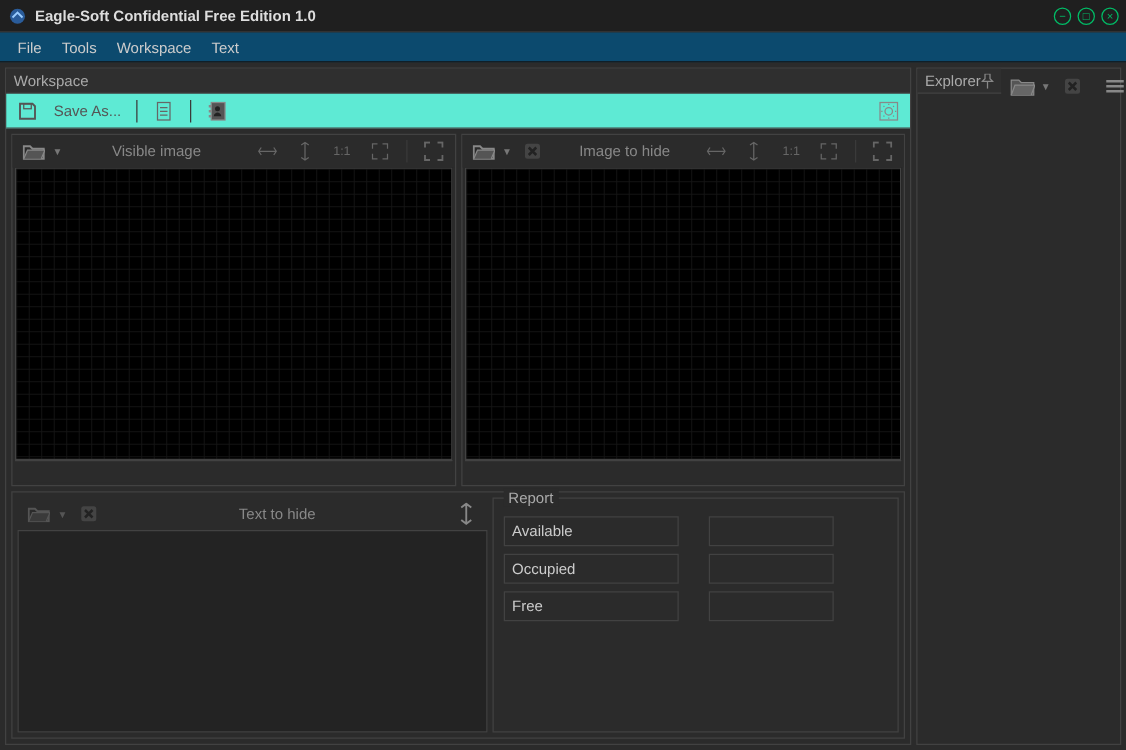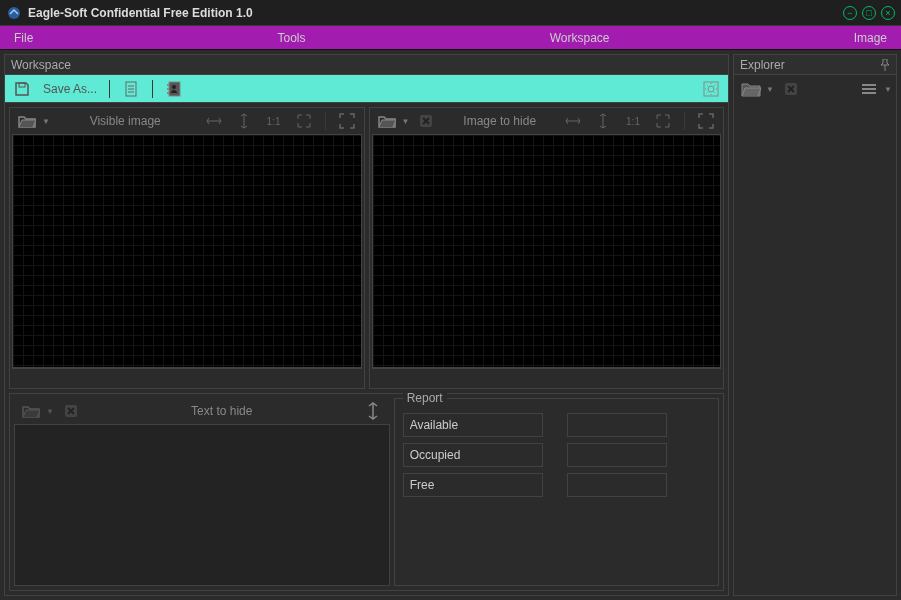--- a/index.html
+++ b/index.html
@@ -19,47 +19,45 @@
   height: 26px;
   display: flex;
   align-items: center;
   padding: 12px 6px;
   border-bottom: 1px solid #3a3a3a;
 }
 .titlebar .app-icon { width: 16px; height: 16px; margin-right: 6px; }
 .titlebar .title { color: #ddd; font-weight: bold; flex: 1; }
 .titlebar .winbtn { width: 14px; height: 14px; border-radius: 50%; margin-left: 5px; border: 1px solid #0b6; display:flex; align-items:center; justify-content:center; font-size:9px; color:#0b6;}
 .menubar {
-  background: #a21caf;
+  background: #0c4a6e;
   height: 24px;
   display: flex;
   align-items: center;
   padding: 0 6px;
   border-bottom: 1px solid #121212;
-  justify-content: space-between;
 }
 .menubar .menuitem { color: #ccc; padding: 3px 8px; cursor: pointer; }
 .content {
   flex: 1;
   display: flex;
   padding: 4px;
   gap: 4px;
   background: #2b2b2b;
 }
 .workspace {
   flex: 1;
   border: 1px solid #424242;
   display: flex;
   flex-direction: column;
 }
 .explorer {
   width: 164px;
   border: 1px solid #424242;
   display: flex;
-  flex-direction: column;
 }
 .panel-title {
   height: 20px;
   background: #2f2f2f;
   color: #aaa;
   padding: 2px 6px;
   display: flex;
   align-items: center;
   border-bottom: 1px solid #424242;
 }
@@ -173,21 +171,21 @@
   <span class="title">Eagle-Soft Confidential Free Edition 1.0</span>
   <span class="winbtn">−</span>
   <span class="winbtn">□</span>
   <span class="winbtn">×</span>
 </div>
 
 <div class="menubar">
   <div class="menuitem">File</div>
   <div class="menuitem">Tools</div>
   <div class="menuitem">Workspace</div>
-  <div class="menuitem">Image</div>
+  <div class="menuitem">Text</div>
 </div>
 
 <div class="content">
 
   <div class="workspace">
     <div class="panel-title">
       <span>Workspace</span>
       <span class="spacer"></span>
     </div>
 

